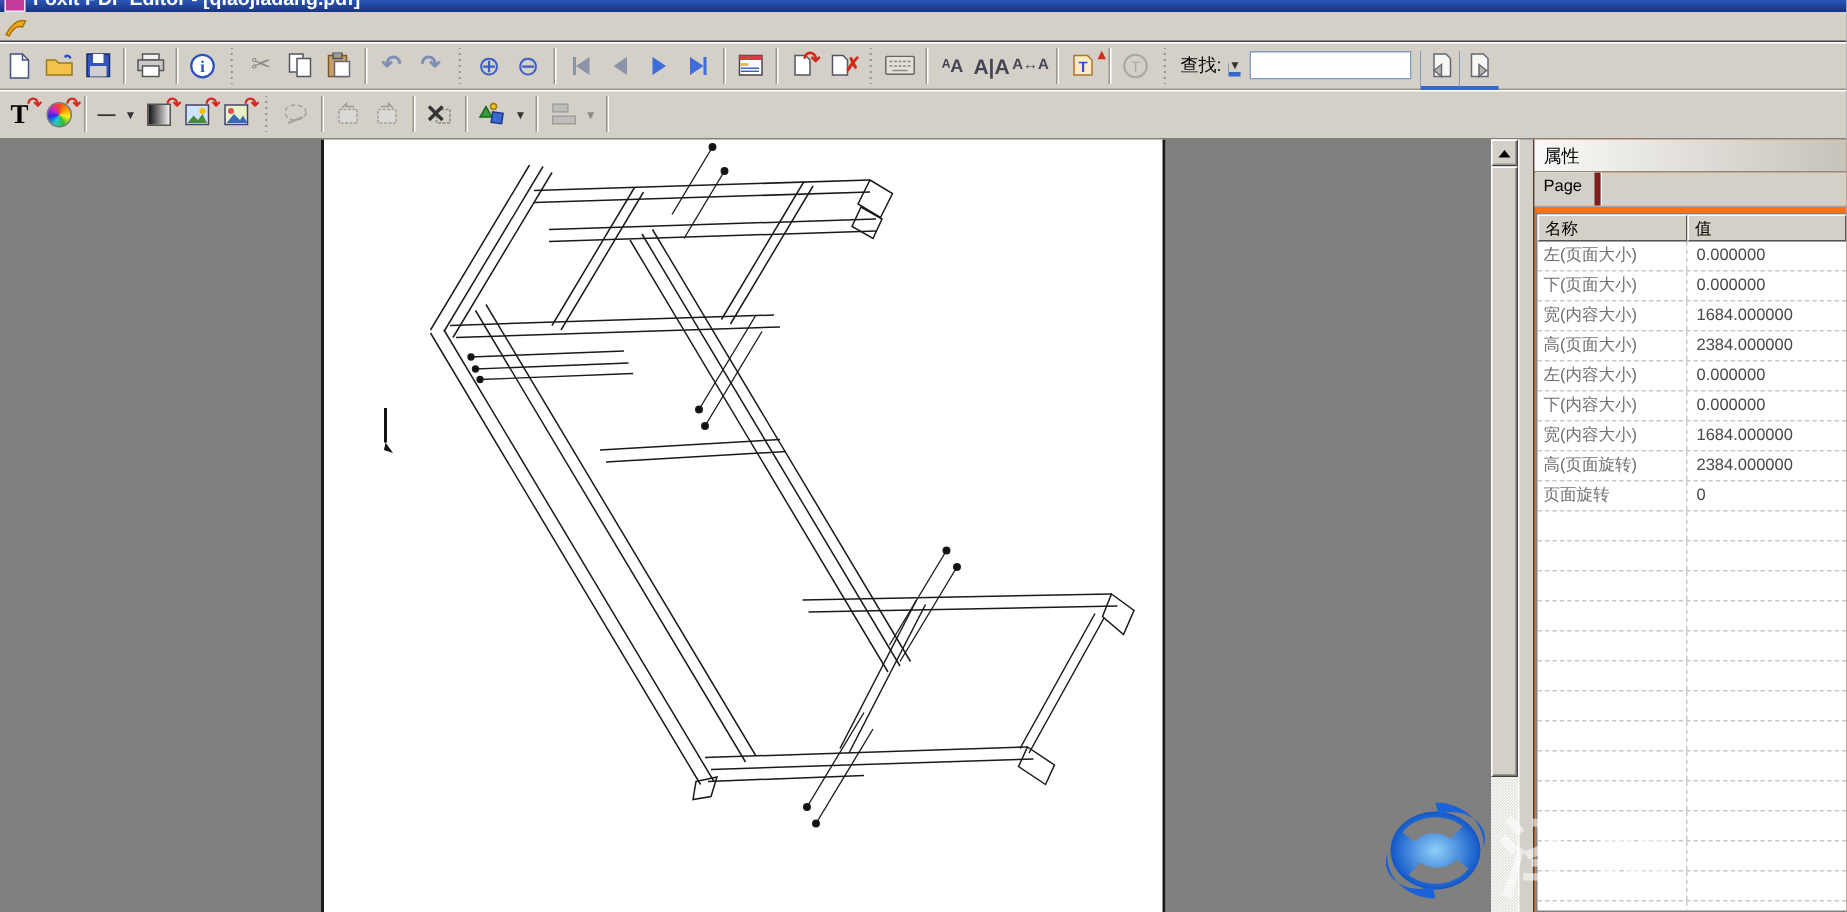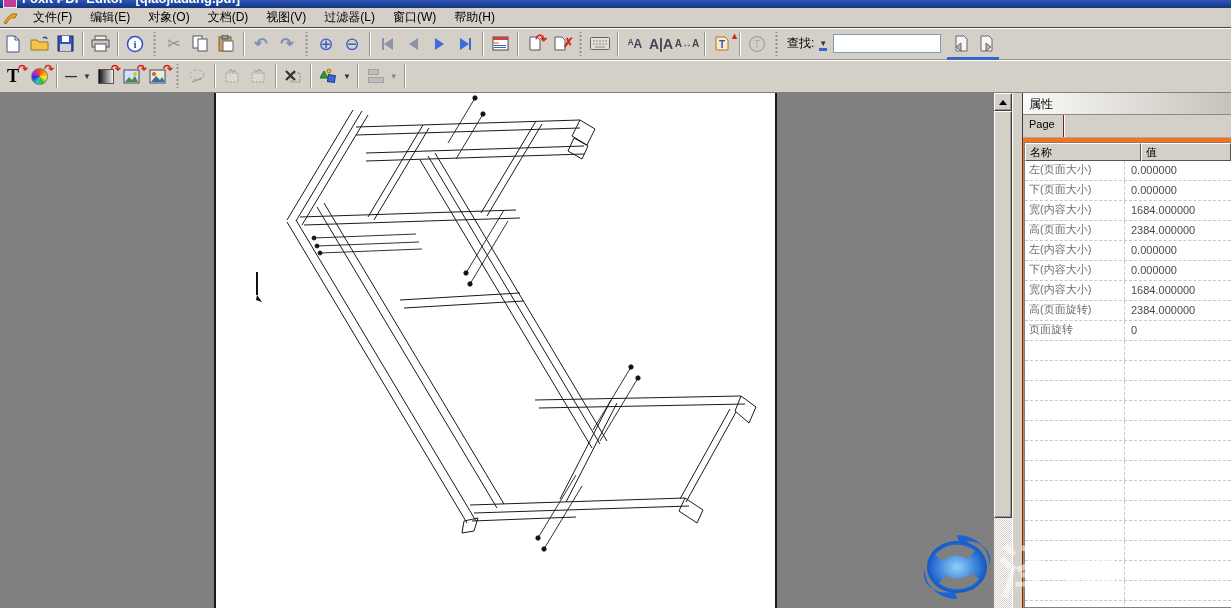--- a/index.html
+++ b/index.html
@@ -51,26 +51,26 @@
   .sb-btn{top:0;height:18px;display:flex;align-items:center;justify-content:center;}
   .sb-btn .tri{width:0;height:0;border:4px solid transparent;border-bottom:5px solid #000;margin-top:-4px;}
   .sb-thumb{top:18px;height:407px;}
   .splitter{position:absolute;left:1012px;top:1px;width:9px;height:515px;background:#d4d0c8;
             border-left:1px solid #fff;border-right:1px solid #9a968e;}
   
   .panel{position:absolute;left:1022px;top:1px;width:209px;height:515px;background:#f97316;border-left:1px solid #404040;box-sizing:border-box;}
   .panel-title{height:22px;background:linear-gradient(90deg,#fbfaf8,#c7c3bb);border-bottom:1px solid #8f8b83;
                padding:3px 0 0 6px;box-sizing:border-box;font-size:12px;}
   .tabrow{height:22px;border-bottom:1px solid #aaa;display:flex;align-items:stretch;background:#d4d0c8;}
-  .ptab{padding:3px 8px 0 6px;font-size:11px;border-right:1px solid #7f1d1d;box-shadow:1px 0 0 #fff;}
+  .ptab{padding:3px 8px 0 6px;font-size:11px;border-right:4px solid #7f1d1d;box-shadow:1px 0 0 #fff;}
   .prop-table{position:absolute;left:1px;right:0;top:49px;bottom:0;background:#fff;border:1px solid #808080;border-right:none;overflow:hidden;}
   .phead{display:flex;height:18px;}
   .hcell{background:#d4d0c8;border:1px solid;border-color:#fff #555 #555 #fff;box-sizing:border-box;
          font-size:11px;padding:1px 4px;}
-  .hname{width:116px;} .hval{flex:1;}
+  .hname{width:100px;} .hval{flex:1;}
   .prow{display:flex;height:20px;border-bottom:1px dashed #c8c8c8;box-sizing:border-box;font-size:11px;}
   .pname{width:100px;padding:1px 4px 0;border-right:1px dashed #c8c8c8;box-sizing:border-box;color:#6e6e6e;overflow:hidden;white-space:nowrap;}
   .pval{flex:1;padding:3px 6px 0;color:#4a4a4a;overflow:hidden;white-space:nowrap;}
   
   .wm{position:absolute;left:905px;top:525px;width:320px;height:83px;pointer-events:none;}
   .wm-text{position:absolute;left:95px;top:8px;font-size:58px;font-weight:bold;color:rgba(255,255,255,.55);letter-spacing:4px;}
   
   .navtri{width:0;height:0;border:6px solid transparent;}
   .nl{border-right-width:9px;border-right-style:solid;border-left:none;}
   .nr{border-left-width:9px;border-left-style:solid;border-right:none;}
@@ -83,21 +83,20 @@
 
   <div class="titlebar">
     <span class="appicon"></span>
     <span class="ttl">Foxit PDF Editor - [qiaojiadang.pdf]</span>
   </div>
 
   <div class="menubar">
     <svg class="appglyph" viewBox="0 0 18 16">
       <path d="M2 13 Q8 2 15 4 L13 8 Q8 6 4 14 Z" fill="#f0a818" stroke="#a87008" stroke-width="1"></path>
     </svg>
-    <span id="menu-items"><span class="mi">文件(F)</span><span class="mi">编辑(E)</span><span class="mi">对象(O)</span><span class="mi">文档(D)</span><span class="mi">视图(V)</span><span class="mi">过滤器(L)</span><span class="mi">窗口(W)</span><span class="mi">帮助(H)</span></span>
   </div>
 
   <div class="tb tb1">
     <div class="btn">
         <svg width="18" height="18">
           <path d="M3 1 h8 l4 4 v12 h-12 z" fill="#fff" stroke="#44508a"></path>
           <path d="M11 1 v4 h4" fill="none" stroke="#44508a"></path>
         </svg>
       </div>
     <div class="btn">

